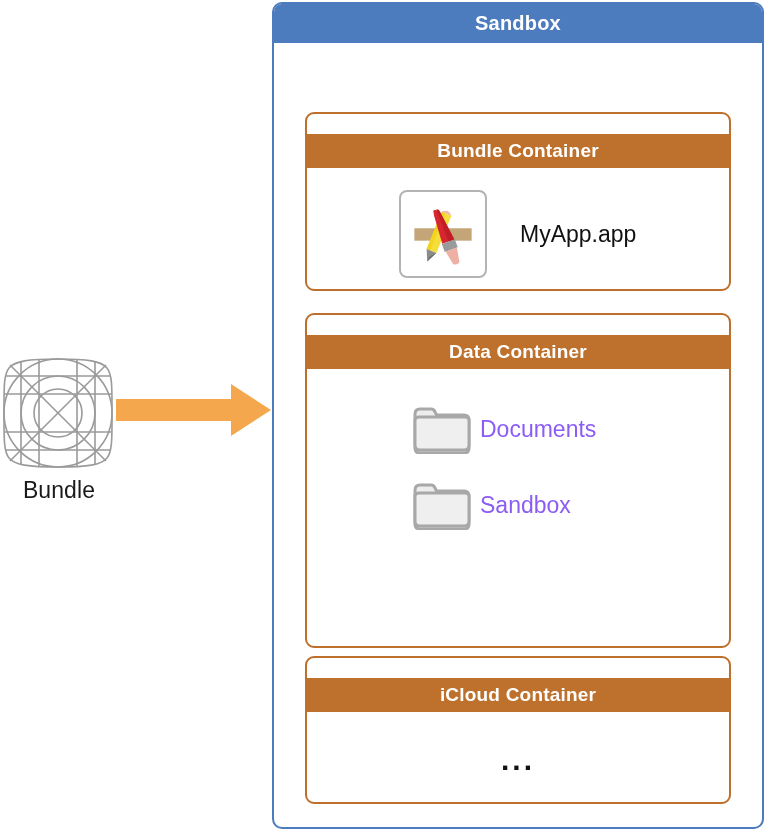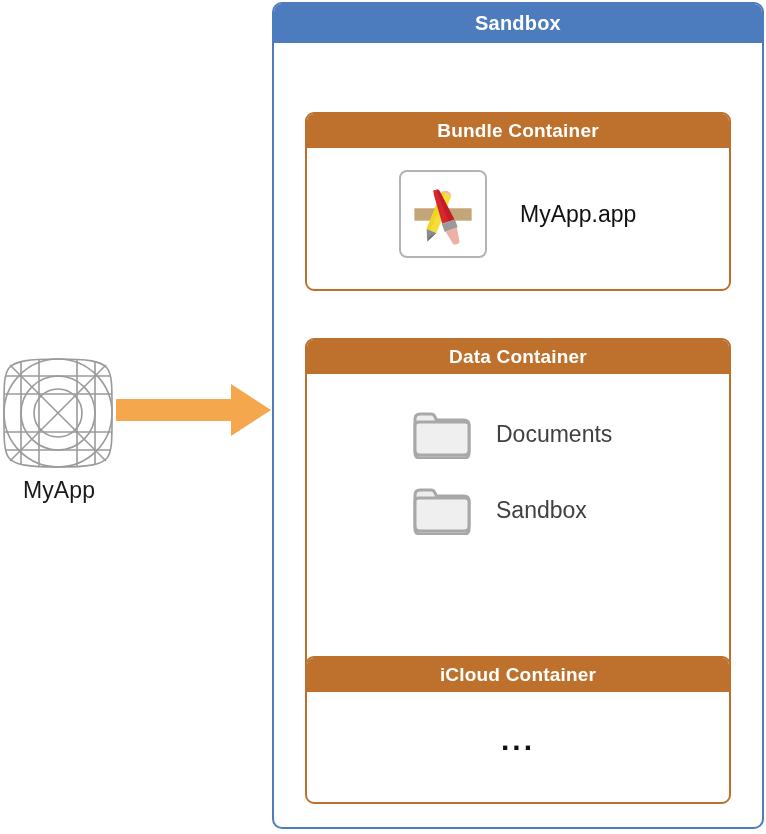--- a/index.html
+++ b/index.html
@@ -94,28 +94,29 @@
   .container-title {
     height: 34px;
     background: #bd712c;
     color: #ffffff;
     font-size: 19px;
     font-weight: bold;
     display: flex;
     align-items: center;
     justify-content: center;
     letter-spacing: 0.2px;
+    margin-top: 20px;
   }
   .container-body {
     background: #ffffff;
     position: relative;
   }
 
   #card-bundle   { top: 69px;  height: 179px; }
-  #card-data     { top: 295px; height: 335px; }
+  #card-data     { top: 270px; height: 335px; }
   #card-icloud   { top: 613px; height: 148px; }
 
   
   .item-row {
     display: flex;
     align-items: center;
   }
   #bundle-row {
     position: absolute;
     left: 92px;
@@ -146,23 +147,23 @@
     display: flex;
     align-items: center;
     height: 76px;
   }
   .folder-icon {
     width: 60px;
     height: 50px;
     flex: 0 0 auto;
   }
   .folder-label {
-    margin-left: 24px;
+    margin-left: 8px;
     font-size: 23px;
-    color: #404040;
+    color: #8b5cf6;
   }
 
   
   #icloud-ellipsis {
     position: absolute;
     left: 0;
     right: 0;
     top: 33px;
     text-align: center;
     font-size: 30px;
@@ -204,21 +205,21 @@
       <line x1="4" y1="19" x2="108" y2="19"></line>
       <line x1="2" y1="37" x2="110" y2="37"></line>
       <line x1="2" y1="75" x2="110" y2="75"></line>
       <line x1="4" y1="93" x2="108" y2="93"></line>
 
       <line x1="8" y1="8" x2="104" y2="104"></line>
       <line x1="104" y1="8" x2="8" y2="104"></line>
     </g>
   </svg>
 
-  <div id="app-node-label">MyApp</div>
+  <div id="app-node-label">Bundle</div>
 </div>
 
 <svg id="flow-arrow" viewBox="0 0 156 56">
   <path d="M0 17 L115 17 L115 2 L155 28 L115 54 L115 39 L0 39 Z" fill="#f4a74c"></path>
 </svg>
 
 <div id="sandbox-panel">
 
   <div id="sandbox-header">Sandbox</div>
 

